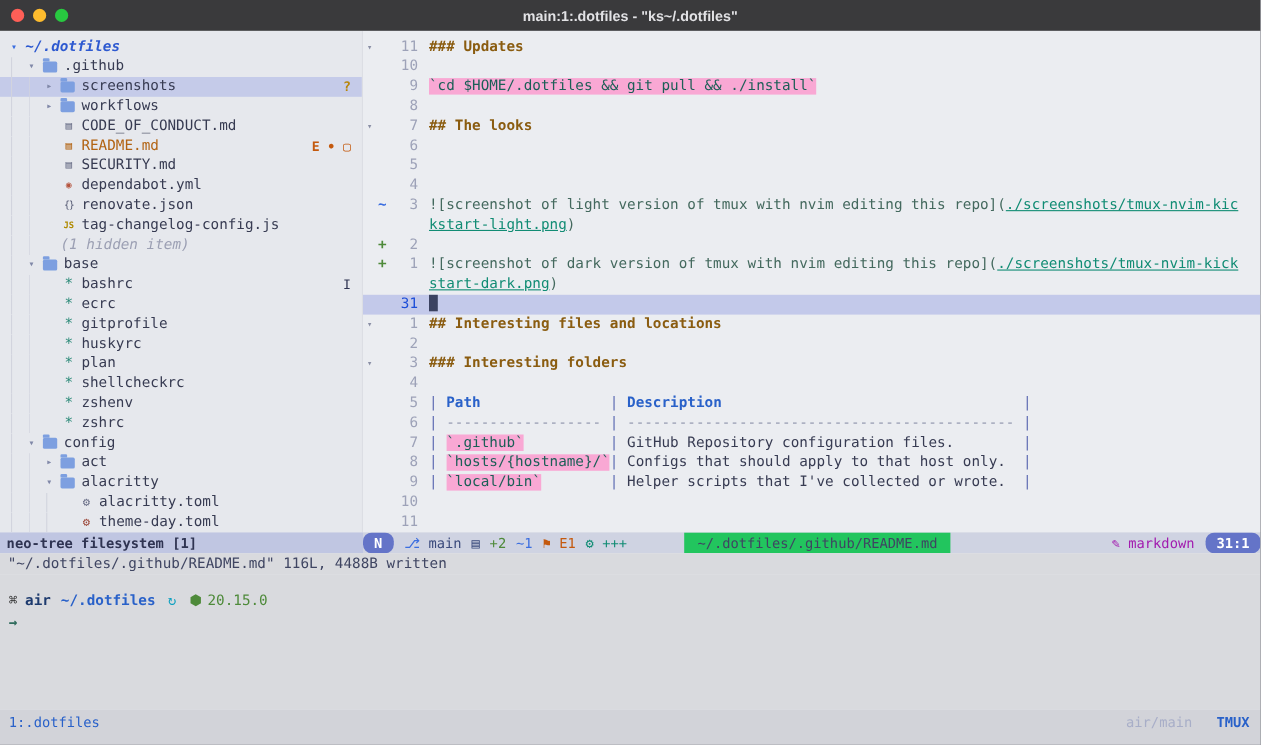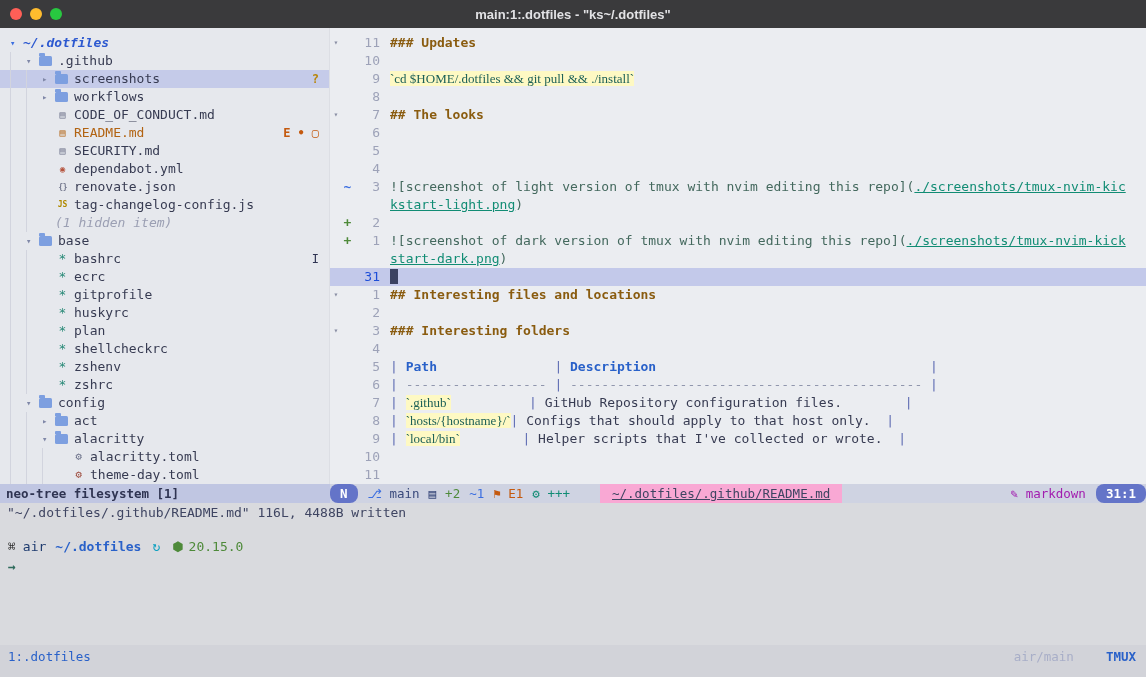--- a/index.html
+++ b/index.html
@@ -46,54 +46,54 @@
   .fold{flex:0 0 12px;text-align:center;color:#8a8fa5;font-size:8px;line-height:18px;}
   .sign{flex:0 0 11px;text-align:center;}
   .sign.sadd{color:#4e8a3a;font-weight:700;}
   .sign.smod{color:#3b6ee0;font-weight:700;}
   .lnum{flex:0 0 27px;text-align:right;color:#9da2b8;}
   .curline .lnum{color:#1d4ed8;font-weight:400;}
   .ltext{padding-left:10px;}
   .cursor{display:inline-block;width:8px;height:15px;background:#3b4261;vertical-align:-3px;}
   .txt{color:#373b52;}
   .h{color:#8a5c10;font-weight:700;}
-  .code{background:#fef9c3;color:#1b5f56;font-family:Liberation Serif, serif;}
+  .code{background:#f9a8d4;color:#1b5f56;}
   .mdalt{color:#44695e;}
   .mdurl{color:#118c74;text-decoration:underline;}
   .pipe{color:#5f6db3;}
   .th{color:#2961c9;font-weight:700;}
   .dash{color:#9096ad;}
   
   .statusrow{flex:0 0 19px;display:flex;font-size:12.5px;line-height:19px;}
   .neotree-status{flex:0 0 330px;width:330px;background:#c0c6e2;color:#2f3452;padding-left:6px;font-weight:600;}
   .statusline{flex:1;background:#cfd3e2;display:flex;align-items:center;overflow:hidden;}
   .chip{background:#6474c8;color:#ffffff;font-weight:700;padding:0 10px;border-radius:8px;}
   .seg-b{display:flex;gap:9px;padding:0 10px;color:#3a4a7c;white-space:nowrap;}
   .seg-b .ic{color:#3b6ee0;}
   .seg-b .add{color:#4e8a3a;}
   .seg-b .mod{color:#3b6ee0;}
   .seg-b .err{color:#c4590e;}
   .seg-b .hint{color:#118c74;}
-  .filepath{background:#f9a8d4;padding:0 12px;margin-left:20px;color:#3f4562;white-space:nowrap;text-decoration:underline;}
+  .filepath{background:#22c55e;padding:0 12px;margin-left:42px;color:#3f4562;white-space:nowrap;}
   .flex-sp{flex:1;}
   .ftype{color:#a21caf;padding:0 10px;white-space:nowrap;}
   
   .msgline{flex:0 0 19px;background:#d9dade;color:#3f4562;font-size:13px;line-height:19px;padding-left:7px;}
   .shell{flex:1;background:#d9dade;padding:16px 0 0 8px;font-size:13px;}
   .promptline{height:18px;line-height:18px;display:flex;align-items:center;}
   .apple{color:#2b2b2b;margin-right:7px;}
-  .host{color:#1d3a6e;font-weight:400;margin-right:9px;}
+  .host{color:#1d3a6e;font-weight:700;margin-right:9px;}
   .ppath{color:#2961c9;font-weight:700;margin-right:11px;}
   .sync{color:#0da0c0;margin-right:12px;}
   .node{color:#4e8a3a;text-align:center;}
   .node .nico{margin-right:5px;}
   .arrowline{margin-top:3px;color:#2f6b5c;font-weight:700;}
   .tmuxbar{flex:0 0 32px;background:#d2d3d9;display:flex;align-items:flex-start;padding:4px 10px 0 8px;font-size:12.5px;}
   .tmux-left{color:#2961c9;}
-  .tmux-right{margin-left:auto;display:flex;gap:32px;}
+  .tmux-right{margin-left:auto;display:flex;gap:22px;}
   .tmux-session{color:#a8aec8;}
   .tmux-badge{color:#2961c9;font-weight:700;}
 </style>
 </head>
 <body>
 
 <div class="window">
 
   <div class="titlebar">
     <div class="traffic">

